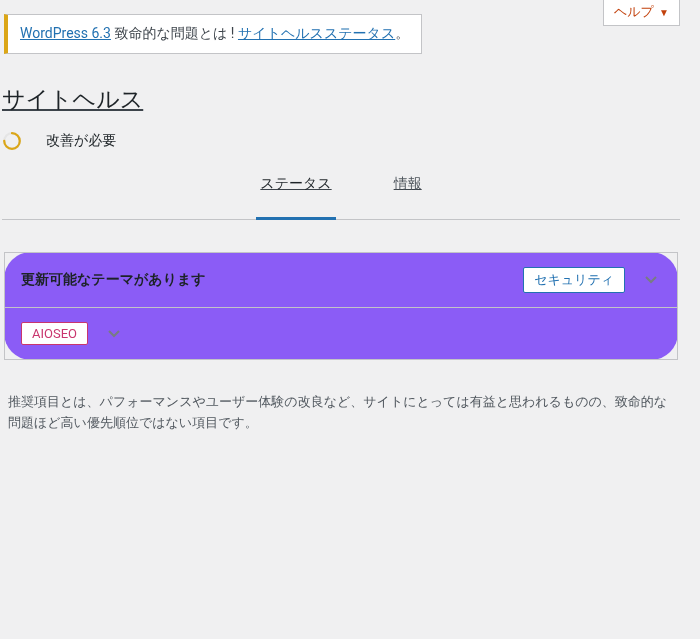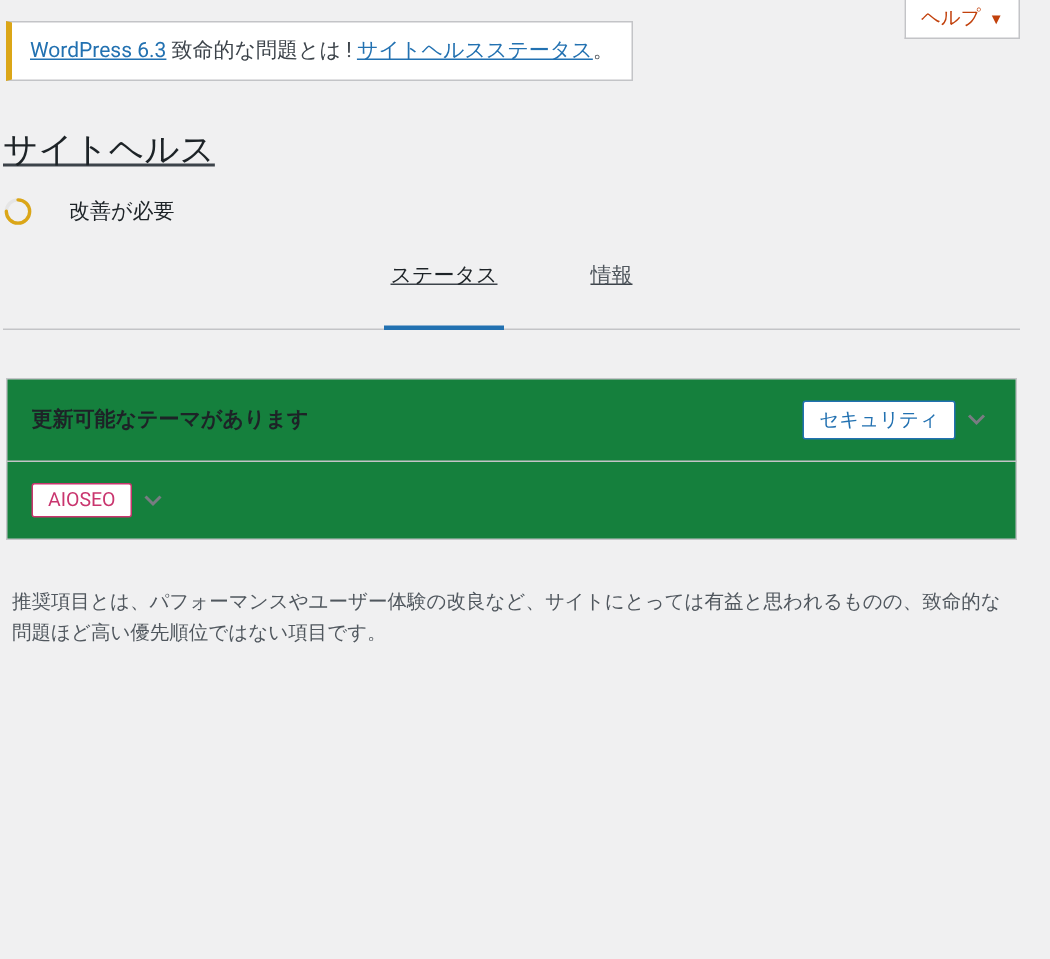--- a/index.html
+++ b/index.html
@@ -61,29 +61,29 @@
   .body-container { padding: 0 2px; }
   .section-intro { margin: 30px 4px 26px; }
   .section-intro h2 { font-size: 18px; font-weight: 400; color: #1d2327; margin-bottom: 12px; }
   .section-intro p { font-size: 13px; color: #50575e; line-height: 1.6; }
 
   .sub-intro { margin: 32px 4px 14px; }
   .sub-intro h3 { font-size: 16px; font-weight: 400; color: #1d2327; margin-bottom: 10px; }
   .sub-intro p { font-size: 13px; color: #50575e; line-height: 1.6; }
 
   
-  .accordion { background:#15803d; }
+  .accordion { background:#8b5cf6;border-radius:27px; }
   .acc-item {
     display: flex; align-items: center; justify-content: space-between;
     padding: 14px 16px; border: 1px solid #c3c4c7; border-top: none;
     cursor: pointer;
   }
   .accordion .acc-item:first-child { border-top: 1px solid #c3c4c7; }
   .acc-title { font-size: 14px; font-weight: 600; color: #1d2327; }
-  .acc-right { display:flex; align-items:center; gap: 4px; }
+  .acc-right { display:flex; align-items:center; gap: 16px; }
   .badge {
     border: 1px solid; padding: 3px 10px; font-size: 13px; border-radius: 2px;
     background: #fff;
   }
   .badge-blue { color: #2271b1; border-color: #2271b1; }
   .badge-red  { color: #c9356e; border-color: #c9356e; }
   .chevron { color: #787c82; }
   .chevron svg { width: 20px; height: 20px; display:block; }
 </style>
 </head>

